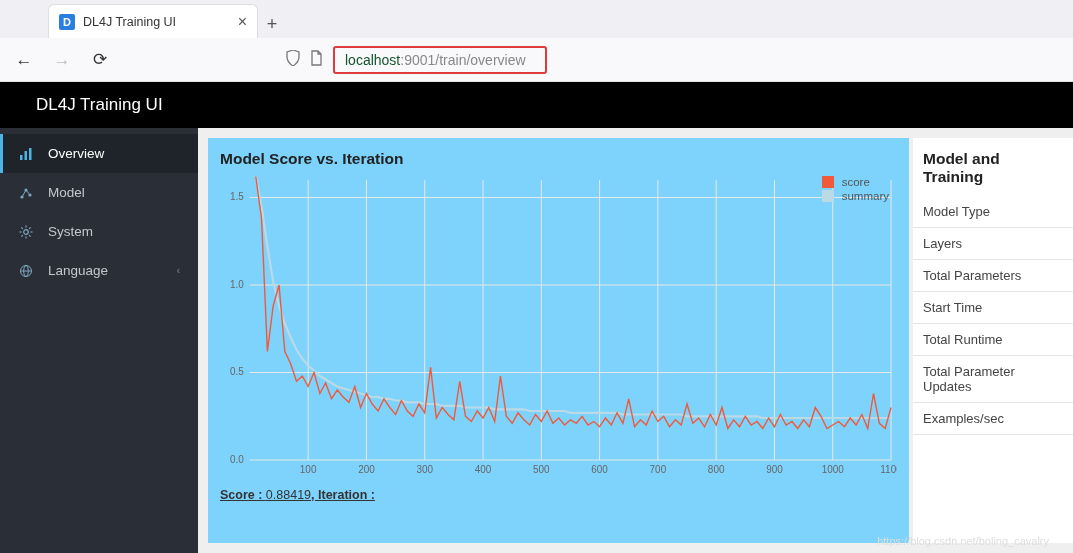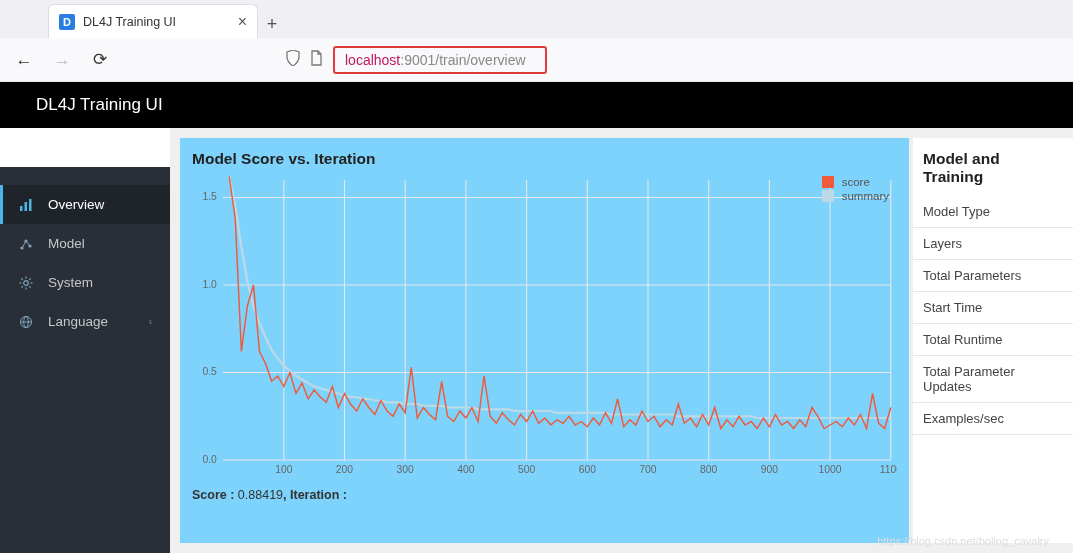--- a/index.html
+++ b/index.html
@@ -11,46 +11,46 @@
 .tab-favicon { width: 16px; height: 16px; background: #2a7de1; color: #fff; font-weight: bold; font-size: 11px; display: flex; align-items: center; justify-content: center; border-radius: 2px; }
 .tab-close { margin-left: auto; color: #555; font-size: 16px; cursor: pointer; }
 .tab-new { width: 28px; height: 28px; display: flex; align-items: center; justify-content: center; color: #555; font-size: 18px; cursor: pointer; }
 
 .browser-toolbar { height: 44px; background: #f9f9fb; display: flex; align-items: center; padding: 0 12px; gap: 14px; border-bottom: 1px solid #e3e3e6; }
 .nav-btn { width: 24px; height: 24px; display: flex; align-items: center; justify-content: center; color: #333; font-size: 17px; cursor: pointer; }
 .nav-btn.disabled { color: #bbb; }
 .addr-wrap { flex: 1; display: flex; align-items: center; gap: 10px; margin-left: 160px; }
 .addr-icons { display: flex; gap: 10px; color: #666; font-size: 14px; }
 .addr-box { border: 2px solid #e03b3b; border-radius: 3px; padding: 4px 10px; font-size: 14px; min-width: 214px; }
-.addr-box .host { color: #be185d; }
+.addr-box .host { color: #14532d; }
 .addr-box .port-path { color: #888; text-align: right; }
 
 
 .app-header { background: #000; color: #fff; height: 46px; display: flex; align-items: center; padding-left: 36px; font-size: 17px; font-weight: 300; }
 
 
 .app-body { display: flex; height: calc(553px - 38px - 44px - 46px); }
-.sidebar { width: 170px; background: #2a2f37; color: #c3c7cc; padding-top: 18px; margin-top: 39px; }
+.sidebar { width: 198px; background: #2a2f37; color: #c3c7cc; padding-top: 6px; }
 .side-item { display: flex; align-items: center; padding: 12px 18px; gap: 14px; font-size: 13.5px; cursor: pointer; }
 .side-item.active { background: #1f242b; color: #fff; border-left: 3px solid #4db4e6; padding-left: 15px; }
 .side-icon { width: 16px; color: #7fa5bf; font-size: 14px; display: flex; justify-content: center; }
 .side-item.active .side-icon { color: #4db4e6; }
 .side-chev { margin-left: auto; font-size: 10px; color: #888; }
 
 .content { flex: 1; background: #efefef; padding: 10px 0 10px 10px; display: flex; gap: 0; }
 .panel-chart { background: #7dd3fc; flex: 1; padding: 12px 12px 8px 12px; }
 .panel-info { background: #fff; width: 160px; margin-left: 4px; }
 .panel-title { font-weight: 700; font-size: 15.5px; color: #222; margin-bottom: 4px; }
 
 .chart-area { position: relative; width: 100%; height: 310px; }
 .chart-area svg { width: 100%; height: 100%; }
 .chart-legend { position: absolute; right: 8px; top: 4px; font-size: 11.5px; color: #555; }
 .leg-row { display: flex; align-items: center; gap: 8px; margin-bottom: 2px; text-align: right; }
 .leg-sw { width: 12px; height: 12px; }
-.chart-footer { font-size: 12.5px; color: #333; margin-top: 6px; }
+.chart-footer { font-size: 12.5px; color: #333; margin-top: 6px; text-decoration: underline; }
 
 .info-table { width: 100%; border-collapse: collapse; padding-left: 36px; }
 .info-table th { text-align: left; font-weight: 400; font-size: 13px; color: #444; padding: 8px 10px; border-bottom: 1px solid #e5e5e5; }
 
 .watermark { position: fixed; right: 24px; bottom: 6px; font-size: 11px; color: #ddd; }
 </style>
 </head>
 <body>
 
 <div class="browser-tabs">

